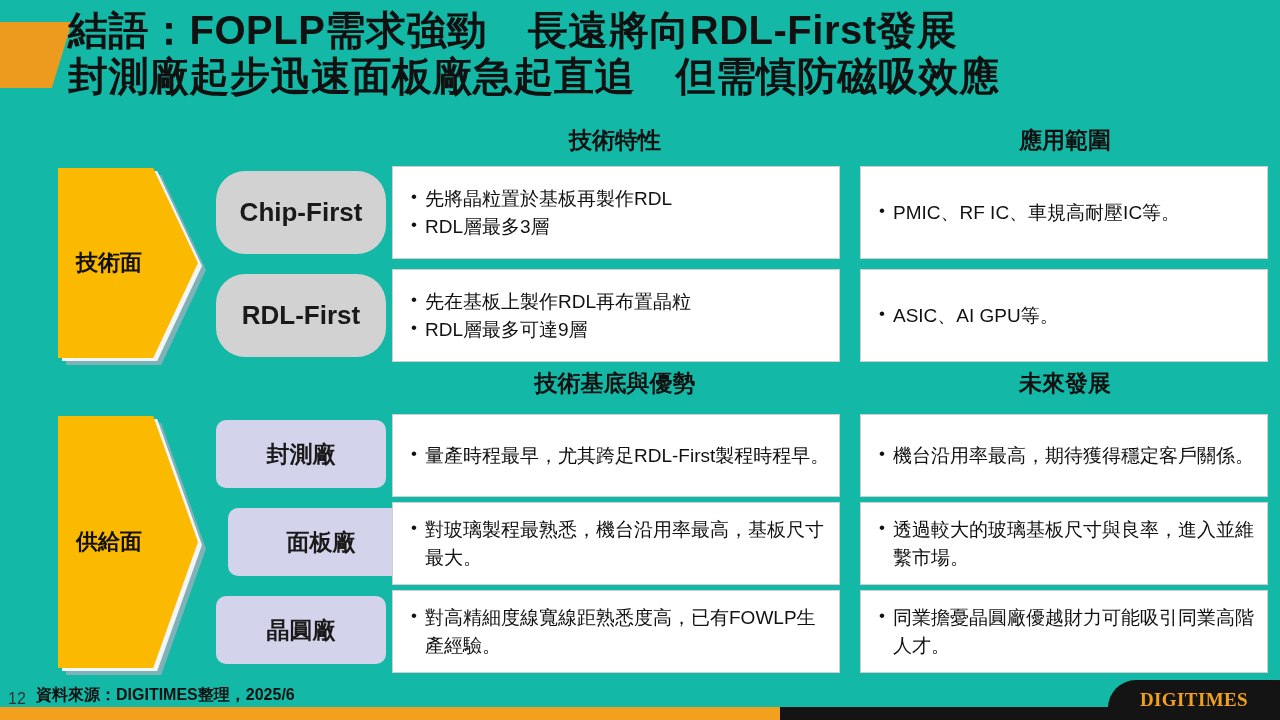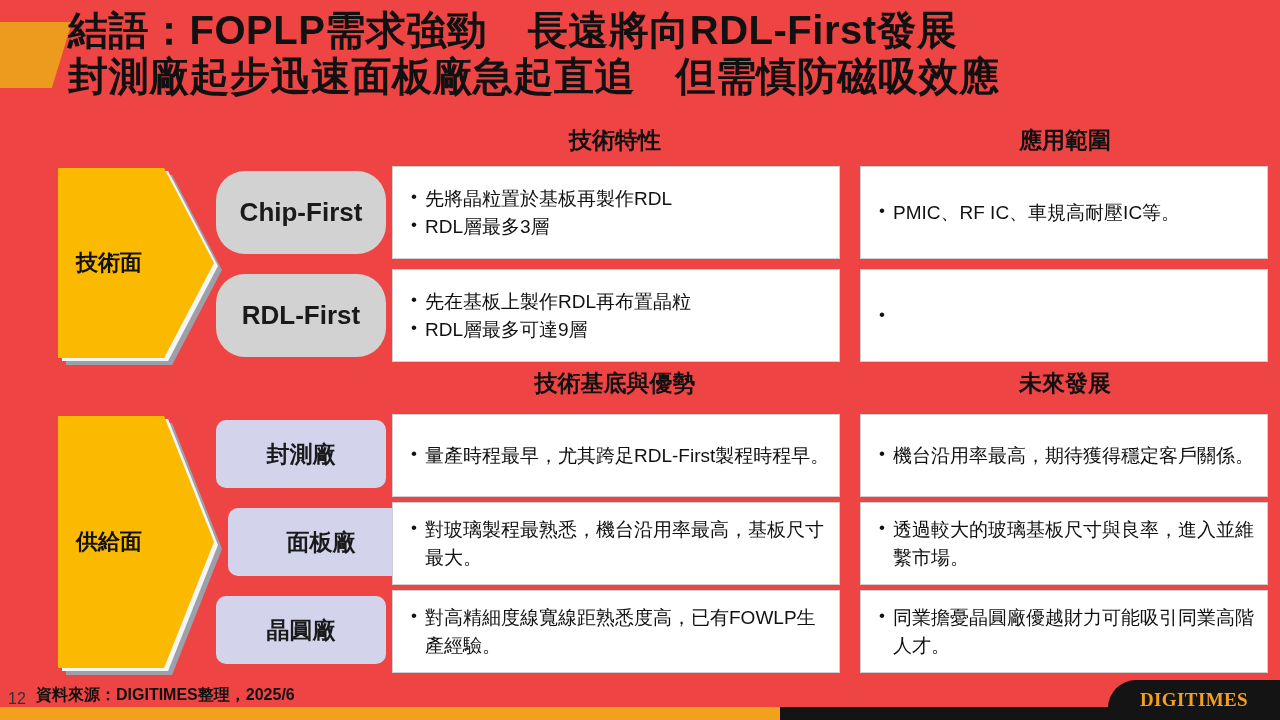--- a/index.html
+++ b/index.html
@@ -10,21 +10,21 @@
   }
   body {
     font-family: "Liberation Sans", "DejaVu Sans", sans-serif;
     color: #1a1a1a;
   }
   #slide {
     position: relative;
     width: 1280px;
     height: 720px;
     overflow: hidden;
-    background: #ef4444;
+    background: #14b8a6;
   }
 
   
   .title-accent {
     position: absolute;
     left: 0px;
     top: 22px;
     width: 72px;
     height: 66px;
     background: #ED9B1F;
@@ -53,21 +53,21 @@
     color: #111111;
     text-align: center;
     white-space: nowrap;
   }
   #head-tech-char  { left: 390px; top: 125px; width: 450px; }
   #head-app-scope  { left: 860px; top: 125px; width: 410px; }
   #head-tech-base  { left: 390px; top: 368px; width: 450px; }
   #head-future     { left: 860px; top: 368px; width: 410px; }
 
   
-  .chev-wrap { position: absolute; padding-left: 16px; }
+  .chev-wrap { position: absolute; }
   .chev-shadow {
     position: absolute;
     left: 8px; top: 7px;
     width: 100%; height: 100%;
     background: #8fb0bb;
     clip-path: polygon(0% 0%, 68% 0%, 100% 50%, 68% 100%, 0% 100%);
     opacity: .85;
   }
   .chev-white {
     position: absolute;
@@ -274,20 +274,21 @@
         <span class="bullet-dot">•</span>
         <span class="bullet-text">PMIC、RF IC、車規高耐壓IC等。</span>
       </div>
     </div>
   </div>
 
   <div class="cbox" id="box-rdl-app">
     <div class="stack">
       <div class="bullet-row">
         <span class="bullet-dot">•</span>
+        <span class="bullet-text">ASIC、AI GPU等。</span>
       </div>
     </div>
   </div>
 
   <div class="cbox" id="box-osat-base">
     <div class="stack">
       <div class="bullet-row">
         <span class="bullet-dot">•</span>
         <span class="bullet-text">量產時程最早，尤其跨足RDL-First製程時程早。</span>
       </div>

